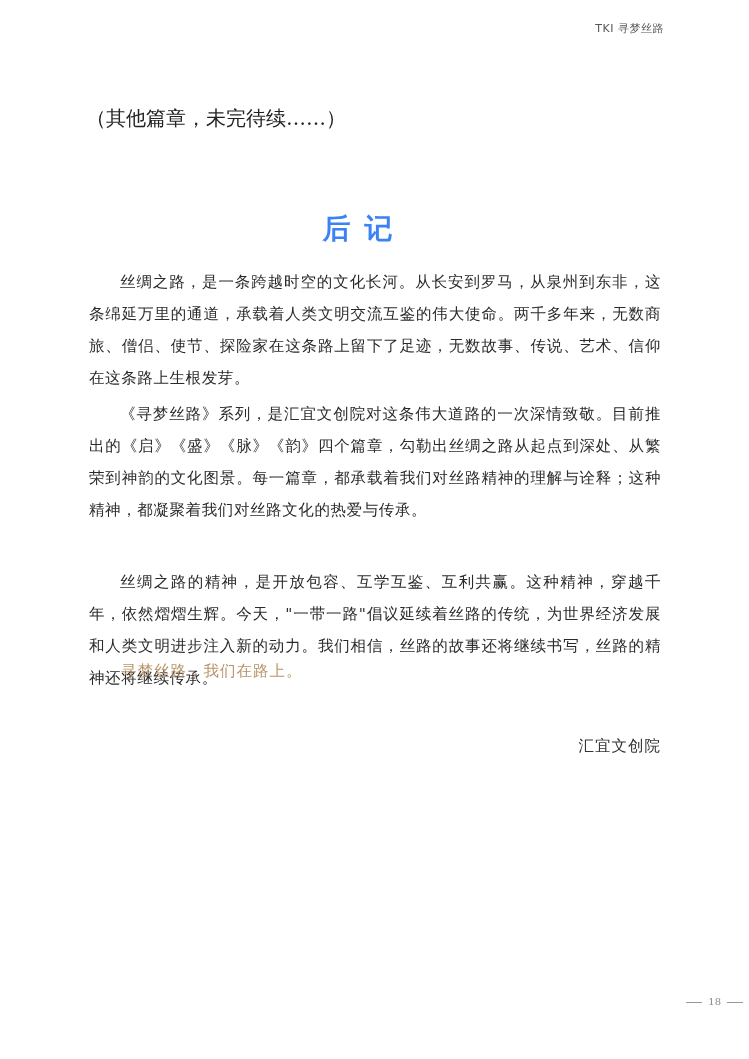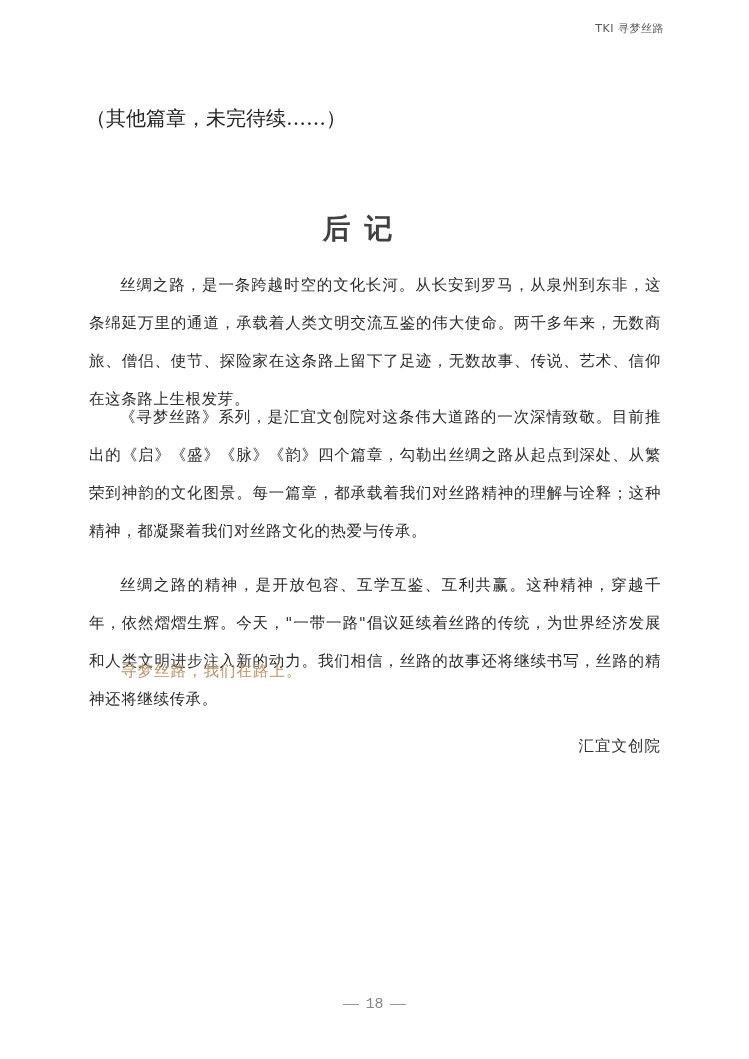--- a/index.html
+++ b/index.html
@@ -35,29 +35,29 @@
   .title {
     position: absolute;
     top: 210px;
     left: 0;
     width: 715px;
     text-align: center;
     font-family: "DejaVu Sans", "Liberation Sans", sans-serif;
     font-weight: bold;
     font-size: 28px;
     letter-spacing: 14px;
-    color: #404040;
+    color: #3b82f6;
     text-indent: 14px;
   }
   .body-text {
     position: absolute;
     left: 89px;
     width: 572px;
     font-size: 15.5px;
-    line-height: 38px;
+    line-height: 32px;
     color: #2a2a2a;
     text-indent: 2em;
     text-align: justify;
     margin: 0;
     letter-spacing: 0.6px;
   }
   .p1 { top: 266px; }
   .p2 { top: 398px; }
   .p3 { top: 530px; margin-top: 36px; }
   .slogan {
@@ -76,24 +76,23 @@
     font-family: "DejaVu Sans", "Liberation Sans", sans-serif;
     font-size: 15.5px;
     color: #333;
     letter-spacing: 1px;
   }
   .page-number {
     position: absolute;
     top: 996px;
     left: 0;
     width: 749px;
-    text-align: center;
-    font-size: 15px;
+    text-align: right;
+    font-size: 10px;
     color: #888;
-    font-family: Liberation Mono, monospace;
   }
   .page-number .dash {
     display: inline-block;
     width: 16px;
     height: 1px;
     background: #999;
     vertical-align: middle;
     margin: 0 6px;
   }
 </style>

